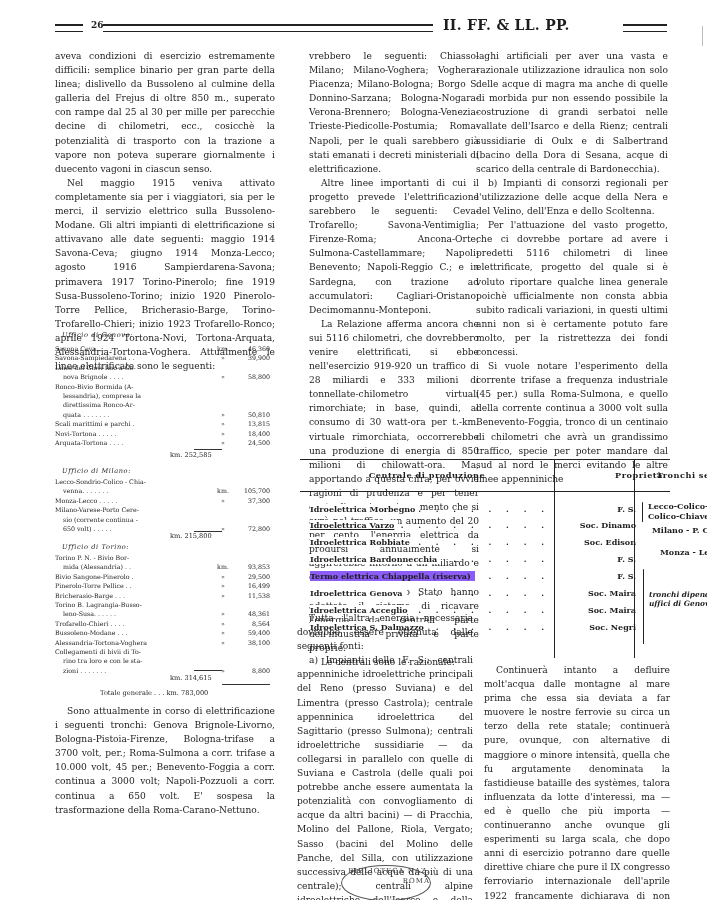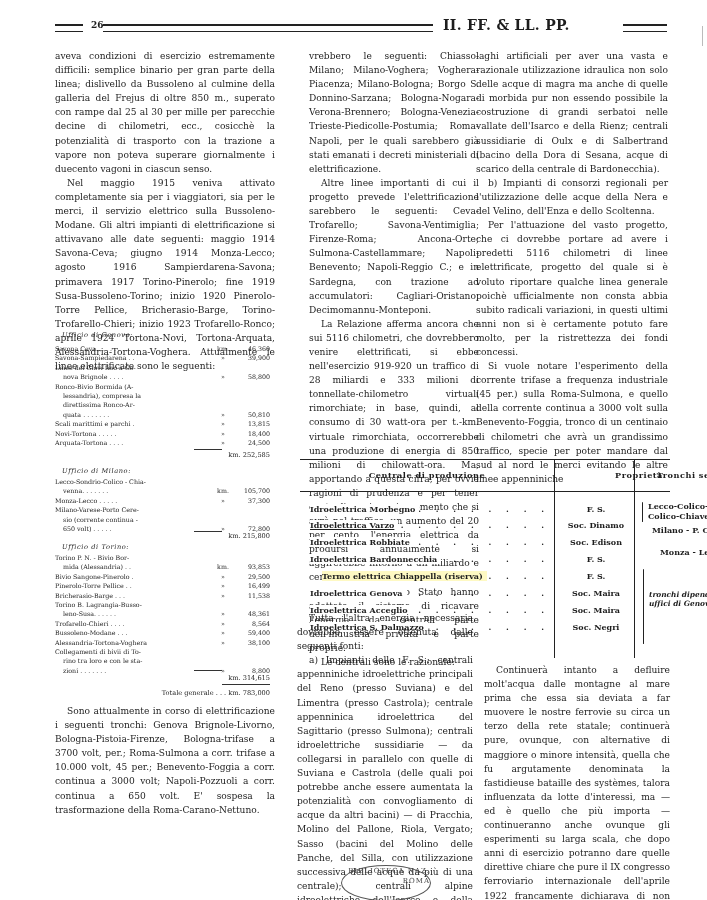--- a/index.html
+++ b/index.html
@@ -27,31 +27,31 @@
 
   
   .office { position:absolute; left:62px; font-size:6.6px; font-style:italic; letter-spacing:0.6px; }
   .slist { position:absolute; left:55px; width:215px; font-size:6.3px; line-height:9.4px; }
   .srow { position:relative; display:flex; }
   .srow .nm { flex:1; }
   .srow .nm.cont { padding-left:8px; }
   .srow .un { width:18px; text-align:center; }
   .srow .vl { width:38px; text-align:right; }
   .sumline { position:absolute; height:0; border-top:1px solid #333; }
-  .subtot { position:absolute; font-size:6.6px; text-align:right; }
+  .subtot { position:absolute; font-size:6.6px; }
 
   
   .tbl { position:absolute; left:300px; top:459px; width:370px; height:199px; }
   .tbl .hline { position:absolute; border-top:1.5px solid #222; }
   .tbl .vline { position:absolute; border-left:1.5px solid #222; }
   .tbl .th { position:absolute; font-size:8.2px; font-weight:bold; text-align:center; letter-spacing:0.5px; }
   .tbl .row { position:absolute; left:0; width:370px; height:16px; font-size:8px; font-weight:bold; }
   .tbl .row .cn { position:absolute; left:10px; width:175px; white-space:nowrap; overflow:hidden; }
   .tbl .row .dots { position:absolute; left:10px; width:240px; text-align:right; letter-spacing:6px; }
-  .tbl .row .pr { position:absolute; left:256px; width:80px; text-align:center; }
+  .tbl .row .pr { position:absolute; left:256px; width:80px; text-align:right; }
   .tbl .tr { position:absolute; font-size:8px; font-weight:bold; text-align:center; white-space:nowrap; }
   .tbl .note { position:absolute; font-size:7.4px; font-weight:bold; font-style:italic; line-height:9px; }
   .brace { position:absolute; border-left:1.5px solid #222; border-radius:4px; }
 
   .stamp { position:absolute; left:341px; top:865px; width:88px; height:34px;
            border:1.5px solid #555; border-radius:50%/50%; font-size:7px; text-align:right;
            color:#444; line-height:10px; letter-spacing:1px; }
   .stamp span { display:block; }
   .edge { position:absolute; right:4px; top:26px; width:1px; height:20px; background:#bbb; }
 </style>
@@ -287,21 +287,21 @@
           <span class="cn" style="background: rgb(255, 255, 255); width: auto; padding-right: 4px;">Idroelettrica Robbiate</span>
           <span class="pr">Soc. Edison</span>
         </div>
         <div class="row" style="top: 95px;">
           <span class="dots">. . . . . . . . . .</span>
           <span class="cn" style="background: rgb(255, 255, 255); width: auto; padding-right: 4px;">Idroelettrica Bardonnecchia</span>
           <span class="pr">F. S.</span>
         </div>
         <div class="row" style="top: 112px;">
           <span class="dots">. . . . . . . . . .</span>
-          <span class="cn" style="background: #fef9c3; width: auto; padding-right: 4px; margin-left: 12px;">Termo elettrica Chiappella (riserva)</span>
+          <span class="cn" style="background: #8b5cf6; width: auto; padding-right: 4px;">Termo elettrica Chiappella (riserva)</span>
           <span class="pr">F. S.</span>
         </div>
         <div class="row" style="top: 129px;">
           <span class="dots">. . . . . . . . . .</span>
           <span class="cn" style="background: rgb(255, 255, 255); width: auto; padding-right: 4px;">Idroelettrica Genova</span>
           <span class="pr">Soc. Maira</span>
         </div>
         <div class="row" style="top: 146px;">
           <span class="dots">. . . . . . . . . .</span>
           <span class="cn" style="background: rgb(255, 255, 255); width: auto; padding-right: 4px;">Idroelettrica Acceglio</span>

